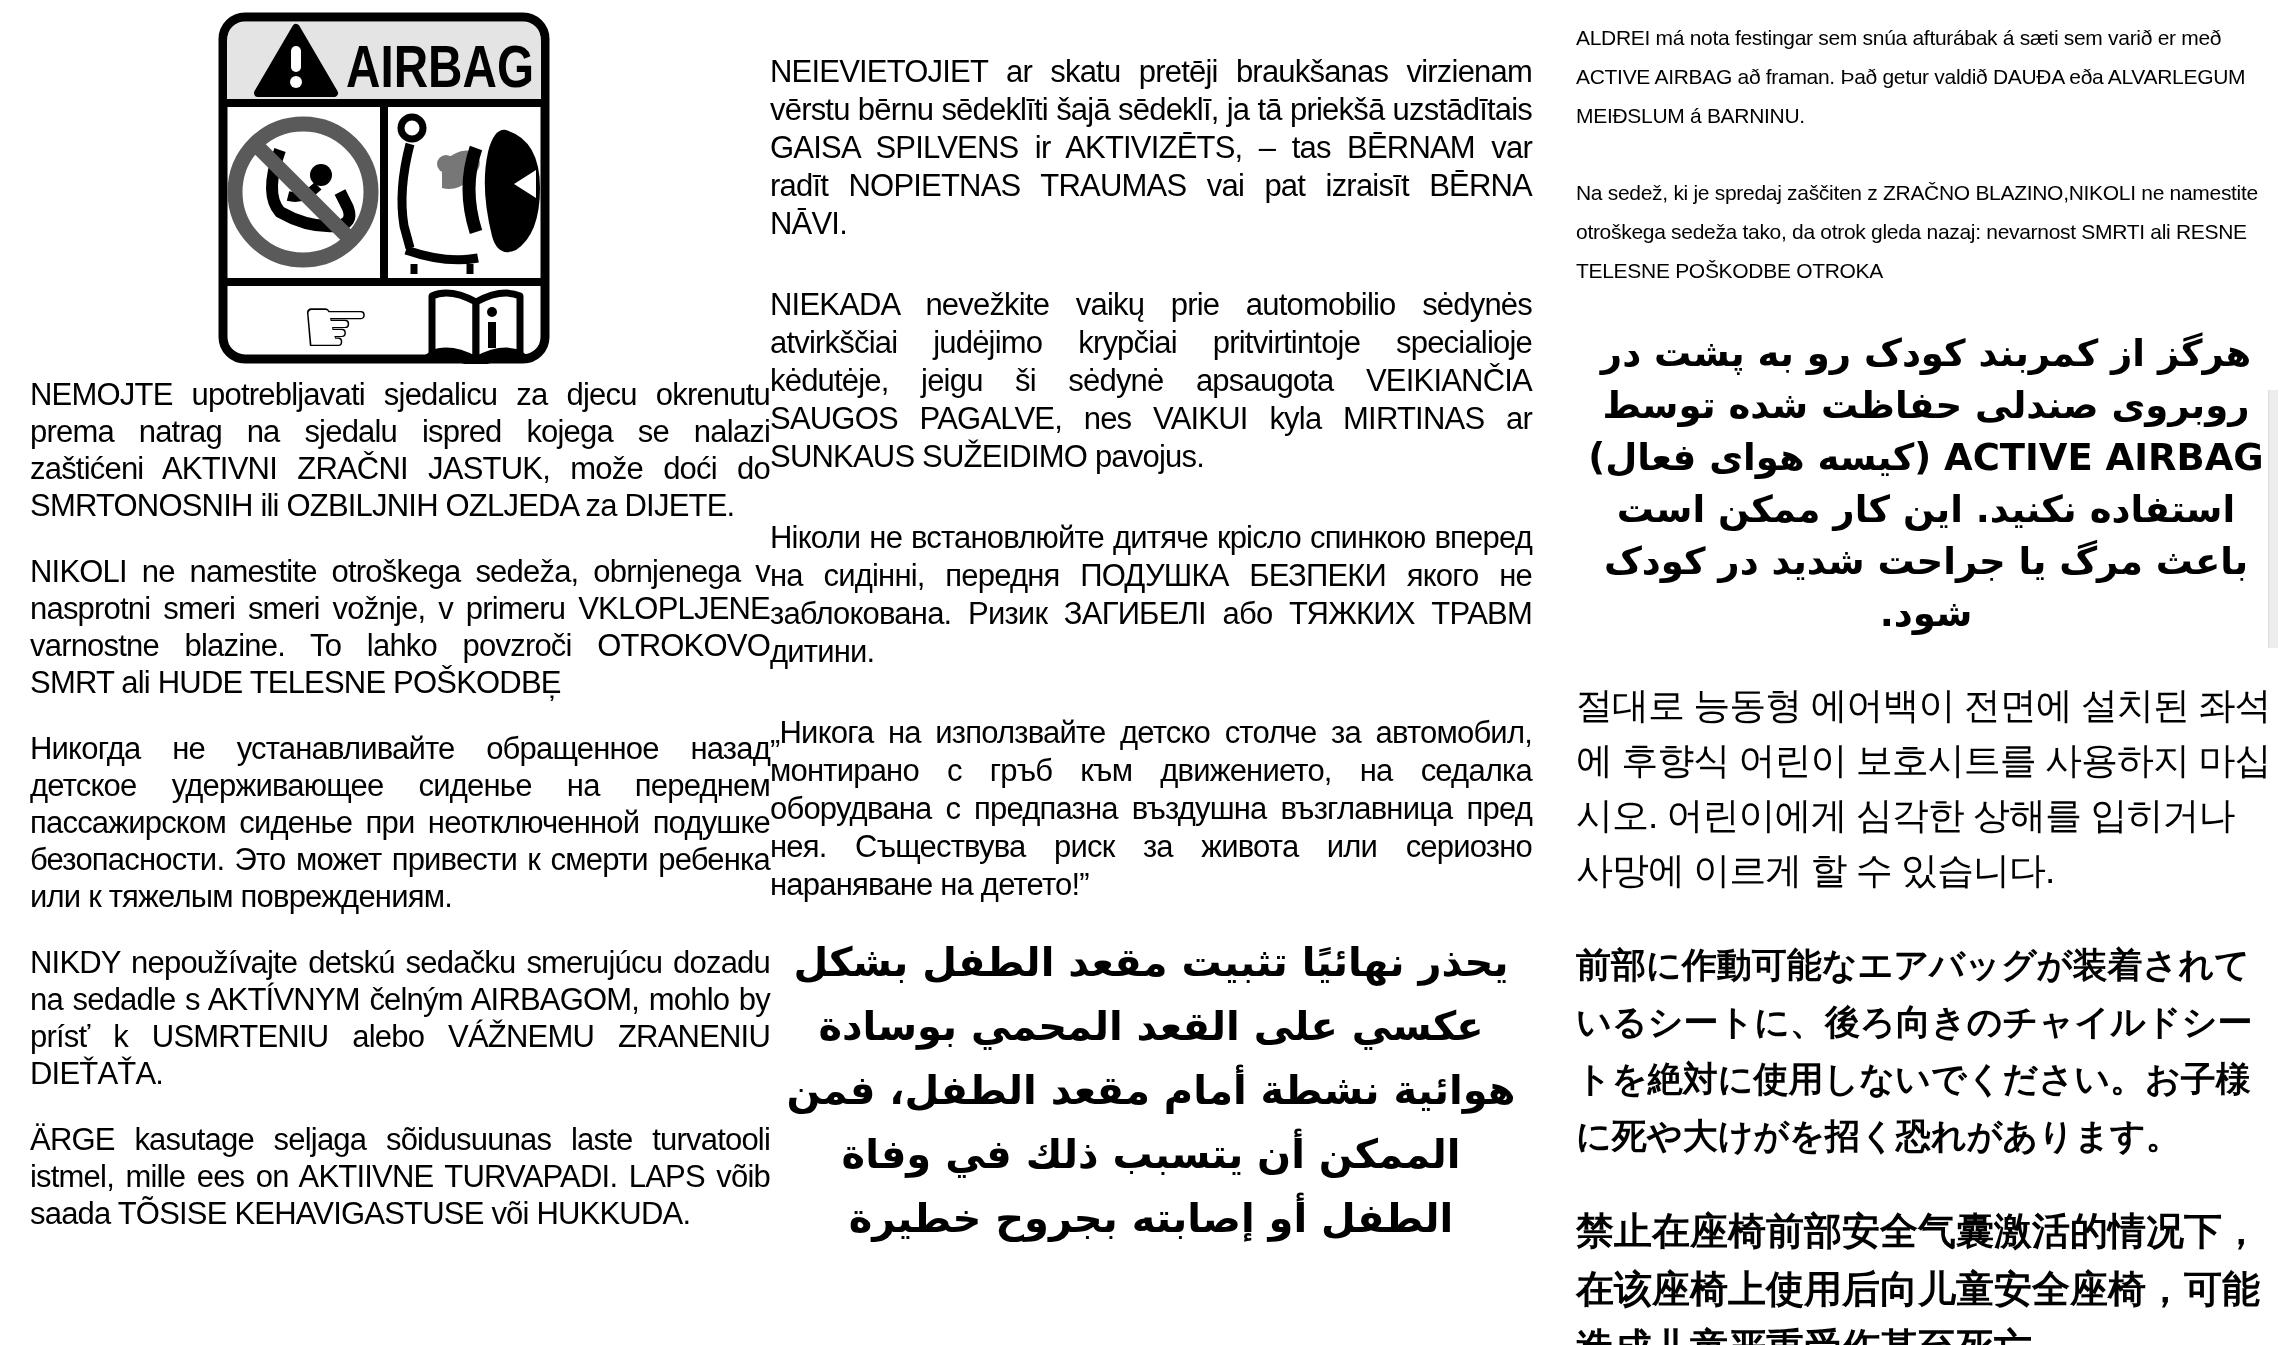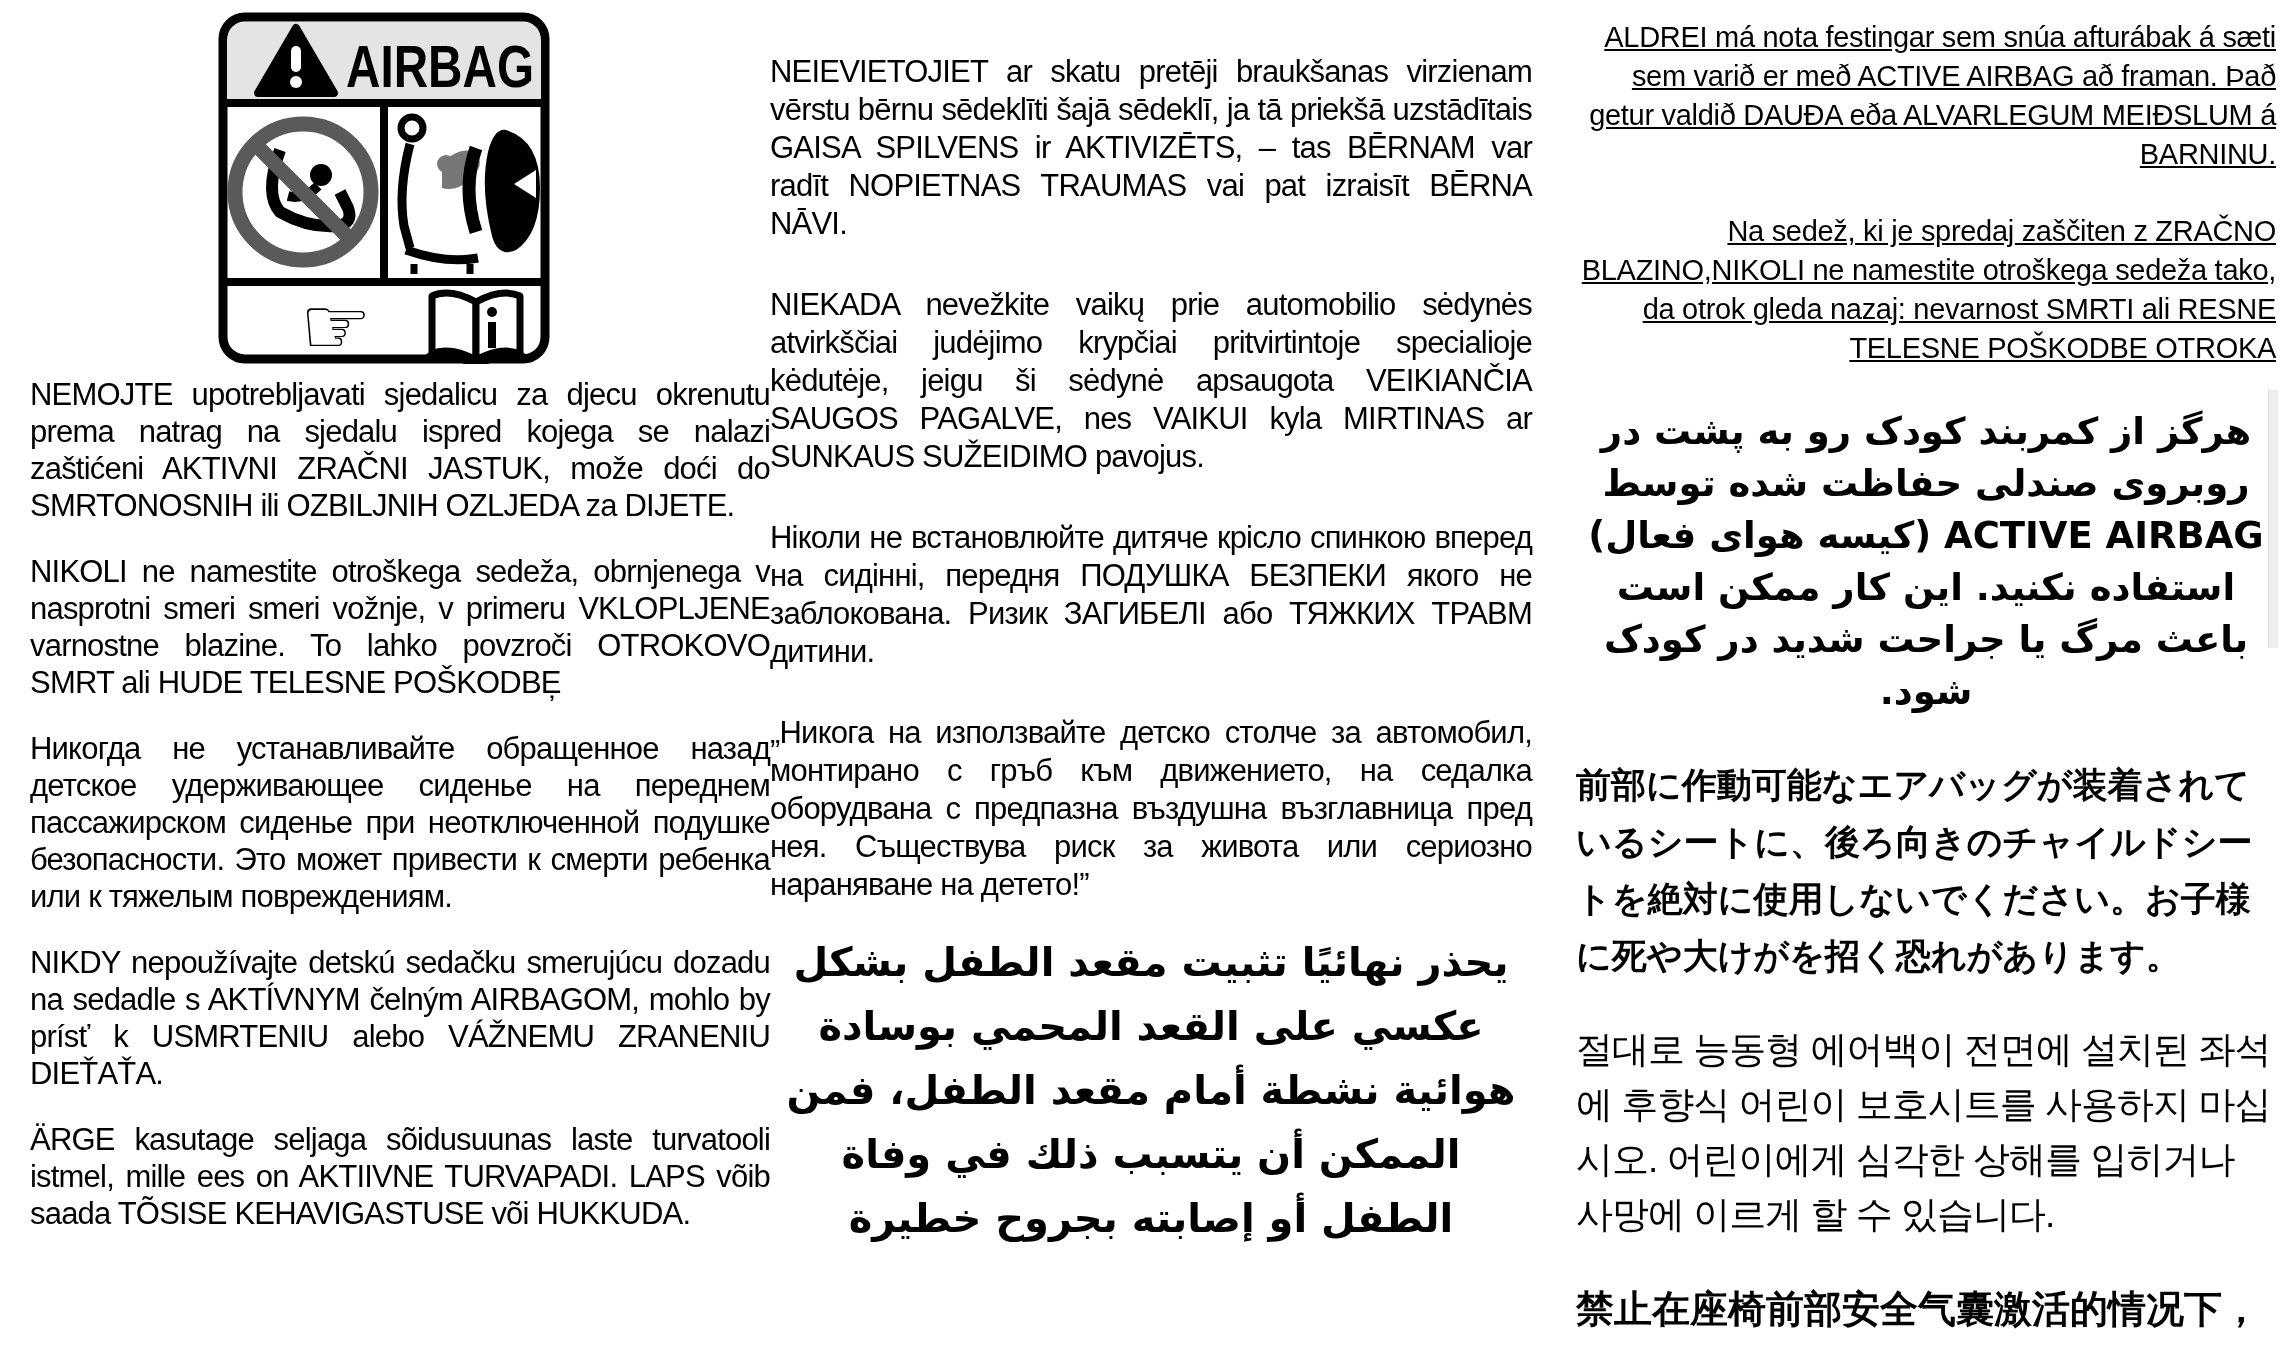--- a/index.html
+++ b/index.html
@@ -20,21 +20,21 @@
   .para{margin:0 0 29px 0;white-space:normal;}
   #col-2 .para{margin-bottom:26px;}
   #col-3 .para{margin-bottom:38px;}
   .para--cond{
     font-size:31px;line-height:37px;letter-spacing:-0.8px;
     text-align:justify;text-justify:inter-word;
     font-stretch:condensed;
   }
   #col-2 .para--cond{line-height:38px;margin-top:43px;}
   .para--plain{
-    font-size:29px;line-height:39px;letter-spacing:-0.3px;text-align:right;text-decoration:underline;
+    font-size:21px;line-height:39px;letter-spacing:-0.3px;text-align:left;
   }
   .para--arabic{
     font-size:40px;line-height:64px;font-weight:700;
     direction:rtl;text-align:center;
     font-family:"DejaVu Sans",sans-serif;
   }
   .para--persian{
     font-size:37px;line-height:52px;font-weight:600;
     direction:rtl;text-align:center;
     font-family:"DejaVu Sans",sans-serif;
@@ -116,18 +116,18 @@
     <div class="para para--cond">NIEKADA nevežkite vaikų prie automobilio sėdynės atvirkščiai judėjimo krypčiai pritvirtintoje specialioje kėdutėje, jeigu ši sėdynė apsaugota VEIKIANČIA SAUGOS PAGALVE, nes VAIKUI kyla MIRTINAS ar SUNKAUS SUŽEIDIMO pavojus.</div>
     <div class="para para--cond">Ніколи не встановлюйте дитяче крісло спинкою вперед на сидінні, передня ПОДУШКА БЕЗПЕКИ якого не заблокована. Ризик ЗАГИБЕЛІ або ТЯЖКИХ ТРАВМ дитини.</div>
     <div class="para para--cond">„Никога на използвайте детско столче за автомобил, монтирано с гръб към движението, на седалка оборудвана с предпазна въздушна възглавница пред нея. Съществува риск за живота или сериозно нараняване на детето!”</div>
     <div class="para para--arabic" dir="rtl">يحذر نهائيًا تثبيت مقعد الطفل بشكل عكسي على القعد المحمي بوسادة هوائية نشطة أمام مقعد الطفل، فمن الممكن أن يتسبب ذلك في وفاة الطفل أو إصابته بجروح خطيرة</div>
   </div>
 
 <div class="col" id="col-3">
     <div class="para para--plain">ALDREI má nota festingar sem snúa afturábak á sæti sem varið er með ACTIVE AIRBAG að framan. Það getur valdið DAUÐA eða ALVARLEGUM MEIÐSLUM á BARNINU.</div>
     <div class="para para--plain">Na sedež, ki je spredaj zaščiten z ZRAČNO BLAZINO,NIKOLI ne namestite otroškega sedeža tako, da otrok gleda nazaj: nevarnost SMRTI ali RESNE TELESNE POŠKODBE OTROKA</div>
     <div class="para para--persian" dir="rtl">هرگز از کمربند کودک رو به پشت در روبروی صندلی حفاظت شده توسط ACTIVE AIRBAG (کیسه هوای فعال) استفاده نکنید. این کار ممکن است باعث مرگ یا جراحت شدید در کودک شود.</div>
+    <div class="para para--korean">절대로 능동형 에어백이 전면에 설치된 좌석에 후향식 어린이 보호시트를 사용하지 마십시오. 어린이에게 심각한 상해를 입히거나 사망에 이르게 할 수 있습니다.</div>
     <div class="para para--japanese">前部に作動可能なエアバッグが装着されているシートに、後ろ向きのチャイルドシートを絶対に使用しないでください。お子様に死や大けがを招く恐れがあります。</div>
-    <div class="para para--korean">절대로 능동형 에어백이 전면에 설치된 좌석에 후향식 어린이 보호시트를 사용하지 마십시오. 어린이에게 심각한 상해를 입히거나 사망에 이르게 할 수 있습니다.</div>
     <div class="para para--chinese">禁止在座椅前部安全气囊激活的情况下，在该座椅上使用后向儿童安全座椅，可能造成儿童严重受伤甚至死亡。</div>
   </div>
 
 <div class="edge-strip"></div>
 
 </body></html>

